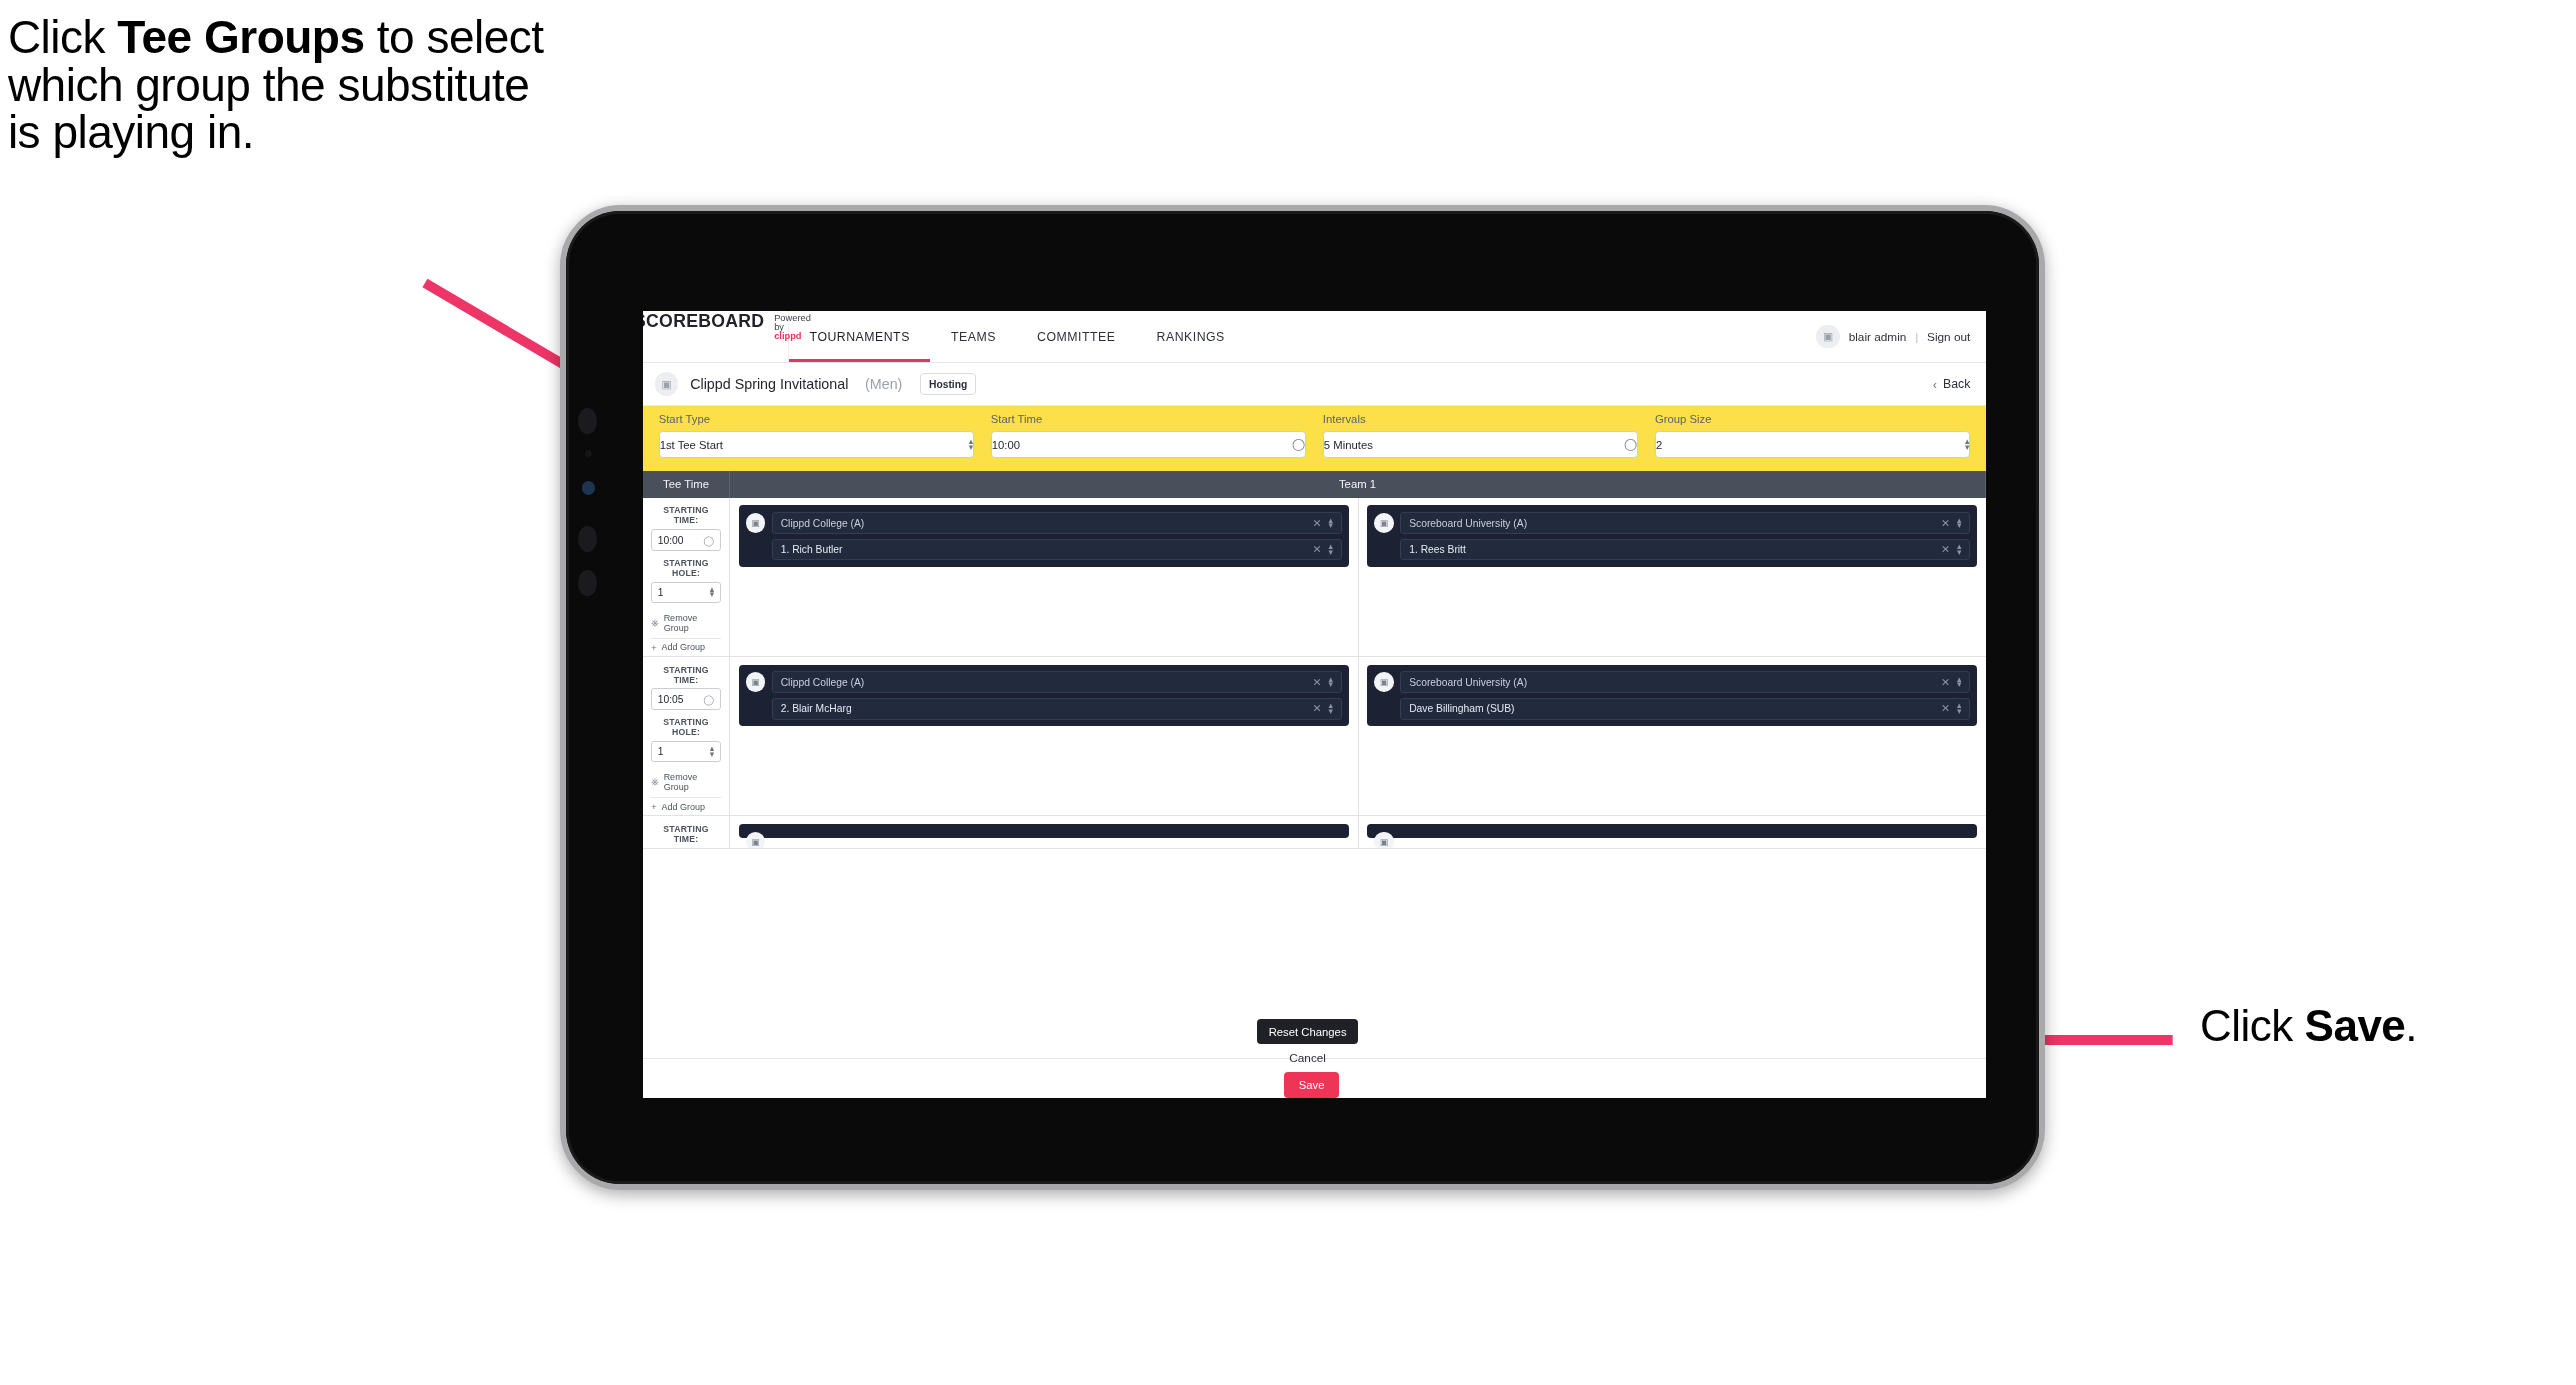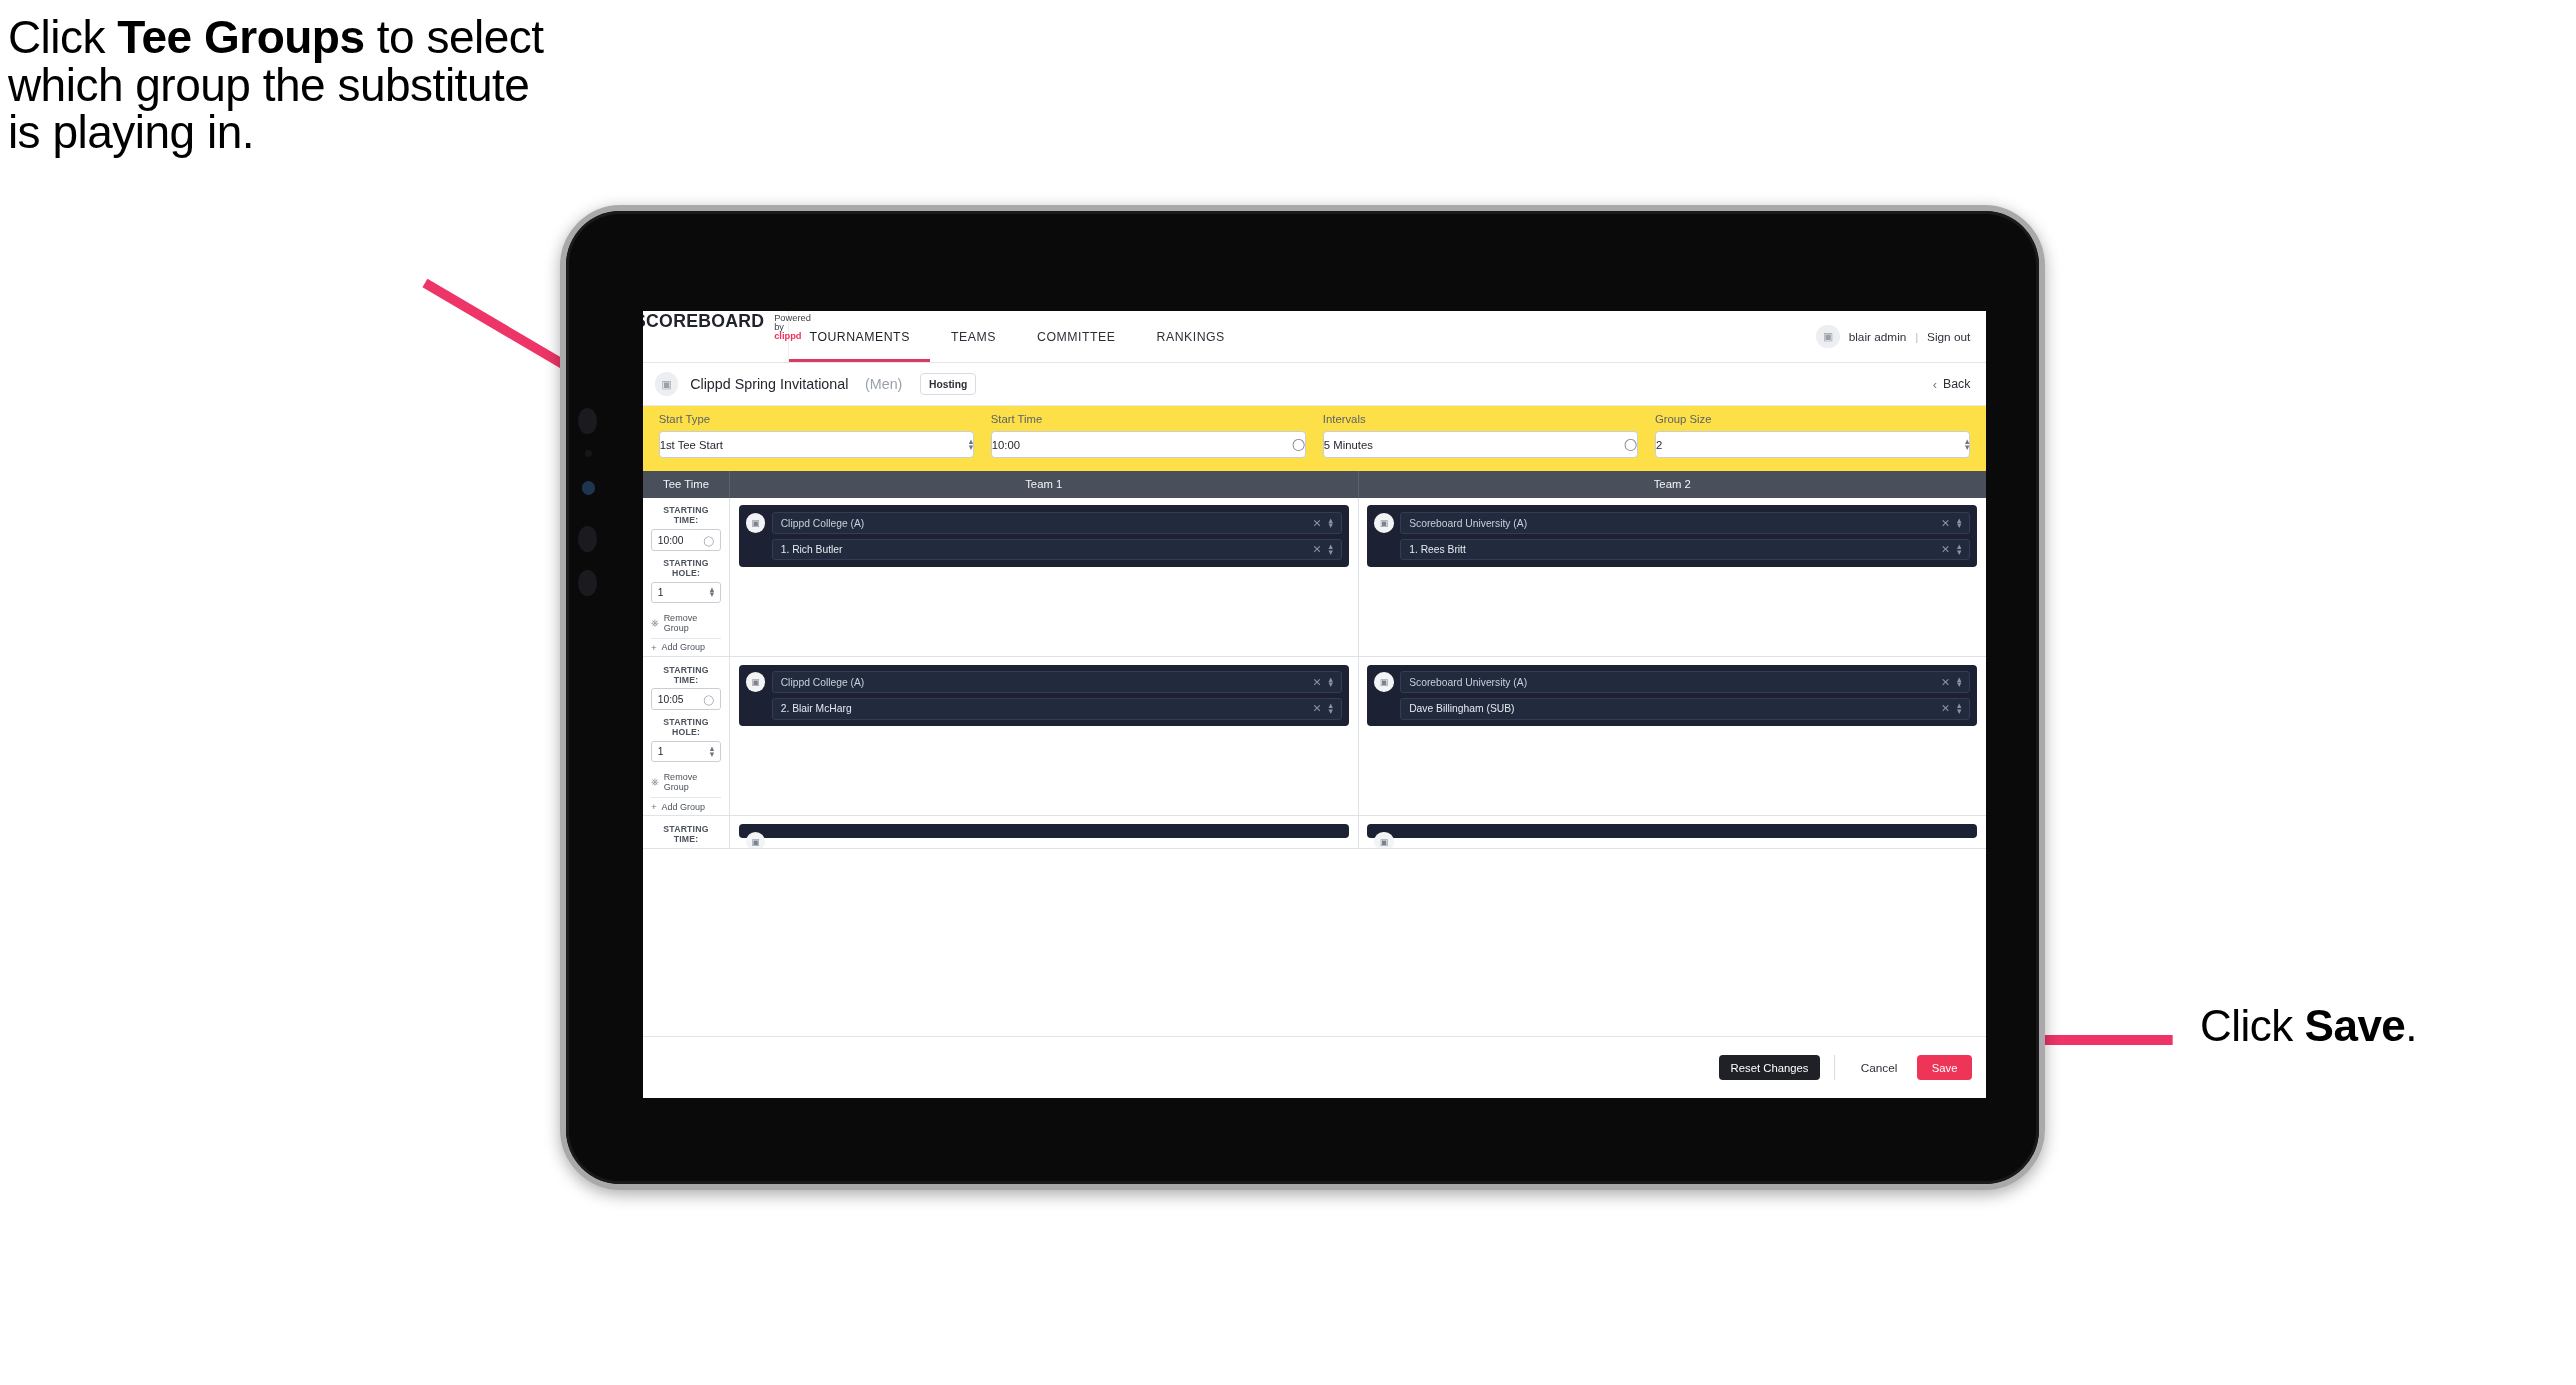--- a/index.html
+++ b/index.html
@@ -212,24 +212,24 @@
   .chip .cname { flex: 1 1 auto; }
   .chip.player { color: #e7eaf1; }
   .chip .x { color: #8b93a3; font-size: 10.8px; margin-right: 6.9px; cursor: pointer; }
   .chip .sp { color: #8b93a3; font-size: 8.8px; line-height:.62; display:flex; flex-direction:column; cursor:pointer;}
 
   
   .grow.partial { min-height: 33px; overflow: hidden; }
 
   
   #footer {
-    position: absolute; left: 0; right: 0; bottom: 0; height: 62px;
+    position: absolute; left: 0; right: 0; bottom: 0; height: 40px;
     background: #fff; border-top: 1px solid #e2e5e9;
     display: flex; align-items: center; justify-content: flex-end;
-    gap: 0; padding-right: 13.8px;
+    gap: 0; padding-right: 13.8px; flex-direction: column;
   }
   #btn-reset {
     background: #1f2127; color: #fff; border: none; border-radius: 3.9px;
     font-size: 11.3px; padding: 6.9px 11.8px; cursor: pointer;
     font-family: "Liberation Sans", sans-serif;
   }
   #footer .vdiv { width: 1px; height: 25.6px; background: #d9dde2; margin: 0 13.8px; }
   #btn-cancel {
     background: transparent; border: none; color: #2b3038;
     font-size: 11.8px; padding: 6.9px 11.8px; cursor: pointer;
@@ -348,21 +348,20 @@
                 <span>▾</span>
               </span>
           </div>
         </div>
       </div>
 
       <div id="tablewrap">
         <div id="thead">
           <div class="th c0">Tee Time</div>
           <div class="th c1">Team 1</div>
-          <div class="th c2">Team 2</div>
         </div>
 
         <div class="grow">
           <div class="gcol0">
             <div class="lbl">STARTING TIME:</div>
             <div class="minictrl">
               <span class="val">10:00</span>
               <span class="ic">◯</span>
             </div>
             <div class="lbl">STARTING HOLE:</div>

